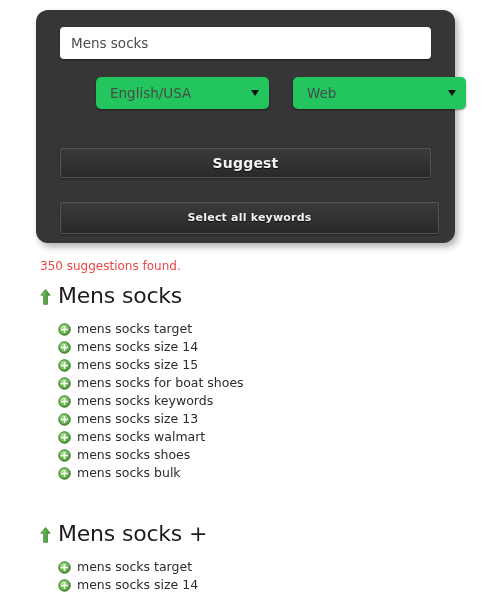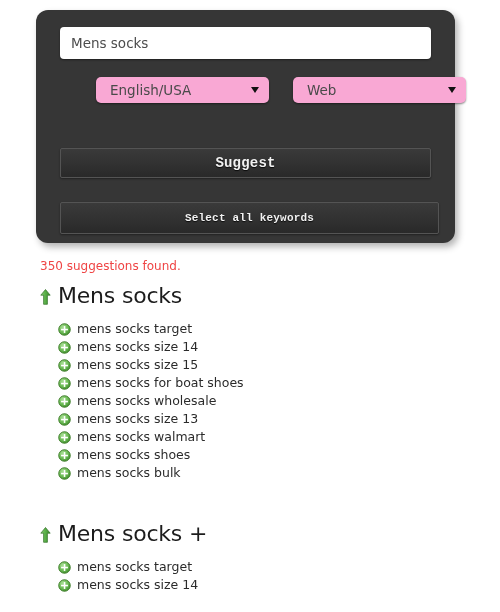--- a/index.html
+++ b/index.html
@@ -43,22 +43,22 @@
     font-family: "DejaVu Sans", "Liberation Sans", sans-serif;
     font-size: 13.5px;
     color: #4c4c4c;
     outline: none;
     box-shadow: 0 1px 2px rgba(0,0,0,0.45);
   }
 
   .select-box {
     position: absolute;
     top: 67px;
-    height: 26px;
-    background: #f9a8d4;
+    height: 32px;
+    background: #22c55e;
     border-radius: 5px;
     box-sizing: border-box;
     box-shadow: 0 1px 2px rgba(0,0,0,0.45);
     display: flex;
     align-items: center;
     padding: 0 10px 0 14px;
     cursor: default;
   }
   .select-lang { left: 60px; width: 173px; }
   .select-type { left: 257px; width: 173px; }
@@ -88,21 +88,20 @@
     box-sizing: border-box;
     color: #f2f2f2;
     font-size: 14px;
     font-weight: bold;
     letter-spacing: 0.2px;
     text-align: center;
     line-height: 28px;
     cursor: pointer;
     text-shadow: 0 1px 1px rgba(0,0,0,0.8);
     box-shadow: 0 1px 2px rgba(0,0,0,0.4);
-    font-family: Liberation Mono, monospace;
   }
   .btn-suggest {
     left: 24px;
     top: 138px;
     width: 371px;
     height: 30px;
   }
   .btn-select-all {
     left: 24px;
     top: 192px;
@@ -285,21 +284,21 @@
       <radialGradient id="gPlus" cx="35%" cy="30%" r="80%">
         <stop offset="0%" stop-color="#a6dd92"></stop>
         <stop offset="55%" stop-color="#6cbb55"></stop>
         <stop offset="100%" stop-color="#3f8c2d"></stop>
       </radialGradient>
     </defs>
     <circle cx="7" cy="7" r="6.2" fill="url(#gPlus)" stroke="#35761f" stroke-width="1"></circle>
     <rect x="6.2" y="3.3" width="1.7" height="7.4" fill="#ffffff"></rect>
     <rect x="3.3" y="6.2" width="7.4" height="1.7" fill="#ffffff"></rect>
   </svg>
-<span class="kw-label">mens socks wholesale</span>
+<span class="kw-label">mens socks keywords</span>
           </li>
           <li class="kw-item">
   <svg class="plus-icon" viewBox="0 0 14 14">
     <defs>
       <radialGradient id="gPlus" cx="35%" cy="30%" r="80%">
         <stop offset="0%" stop-color="#a6dd92"></stop>
         <stop offset="55%" stop-color="#6cbb55"></stop>
         <stop offset="100%" stop-color="#3f8c2d"></stop>
       </radialGradient>
     </defs>

